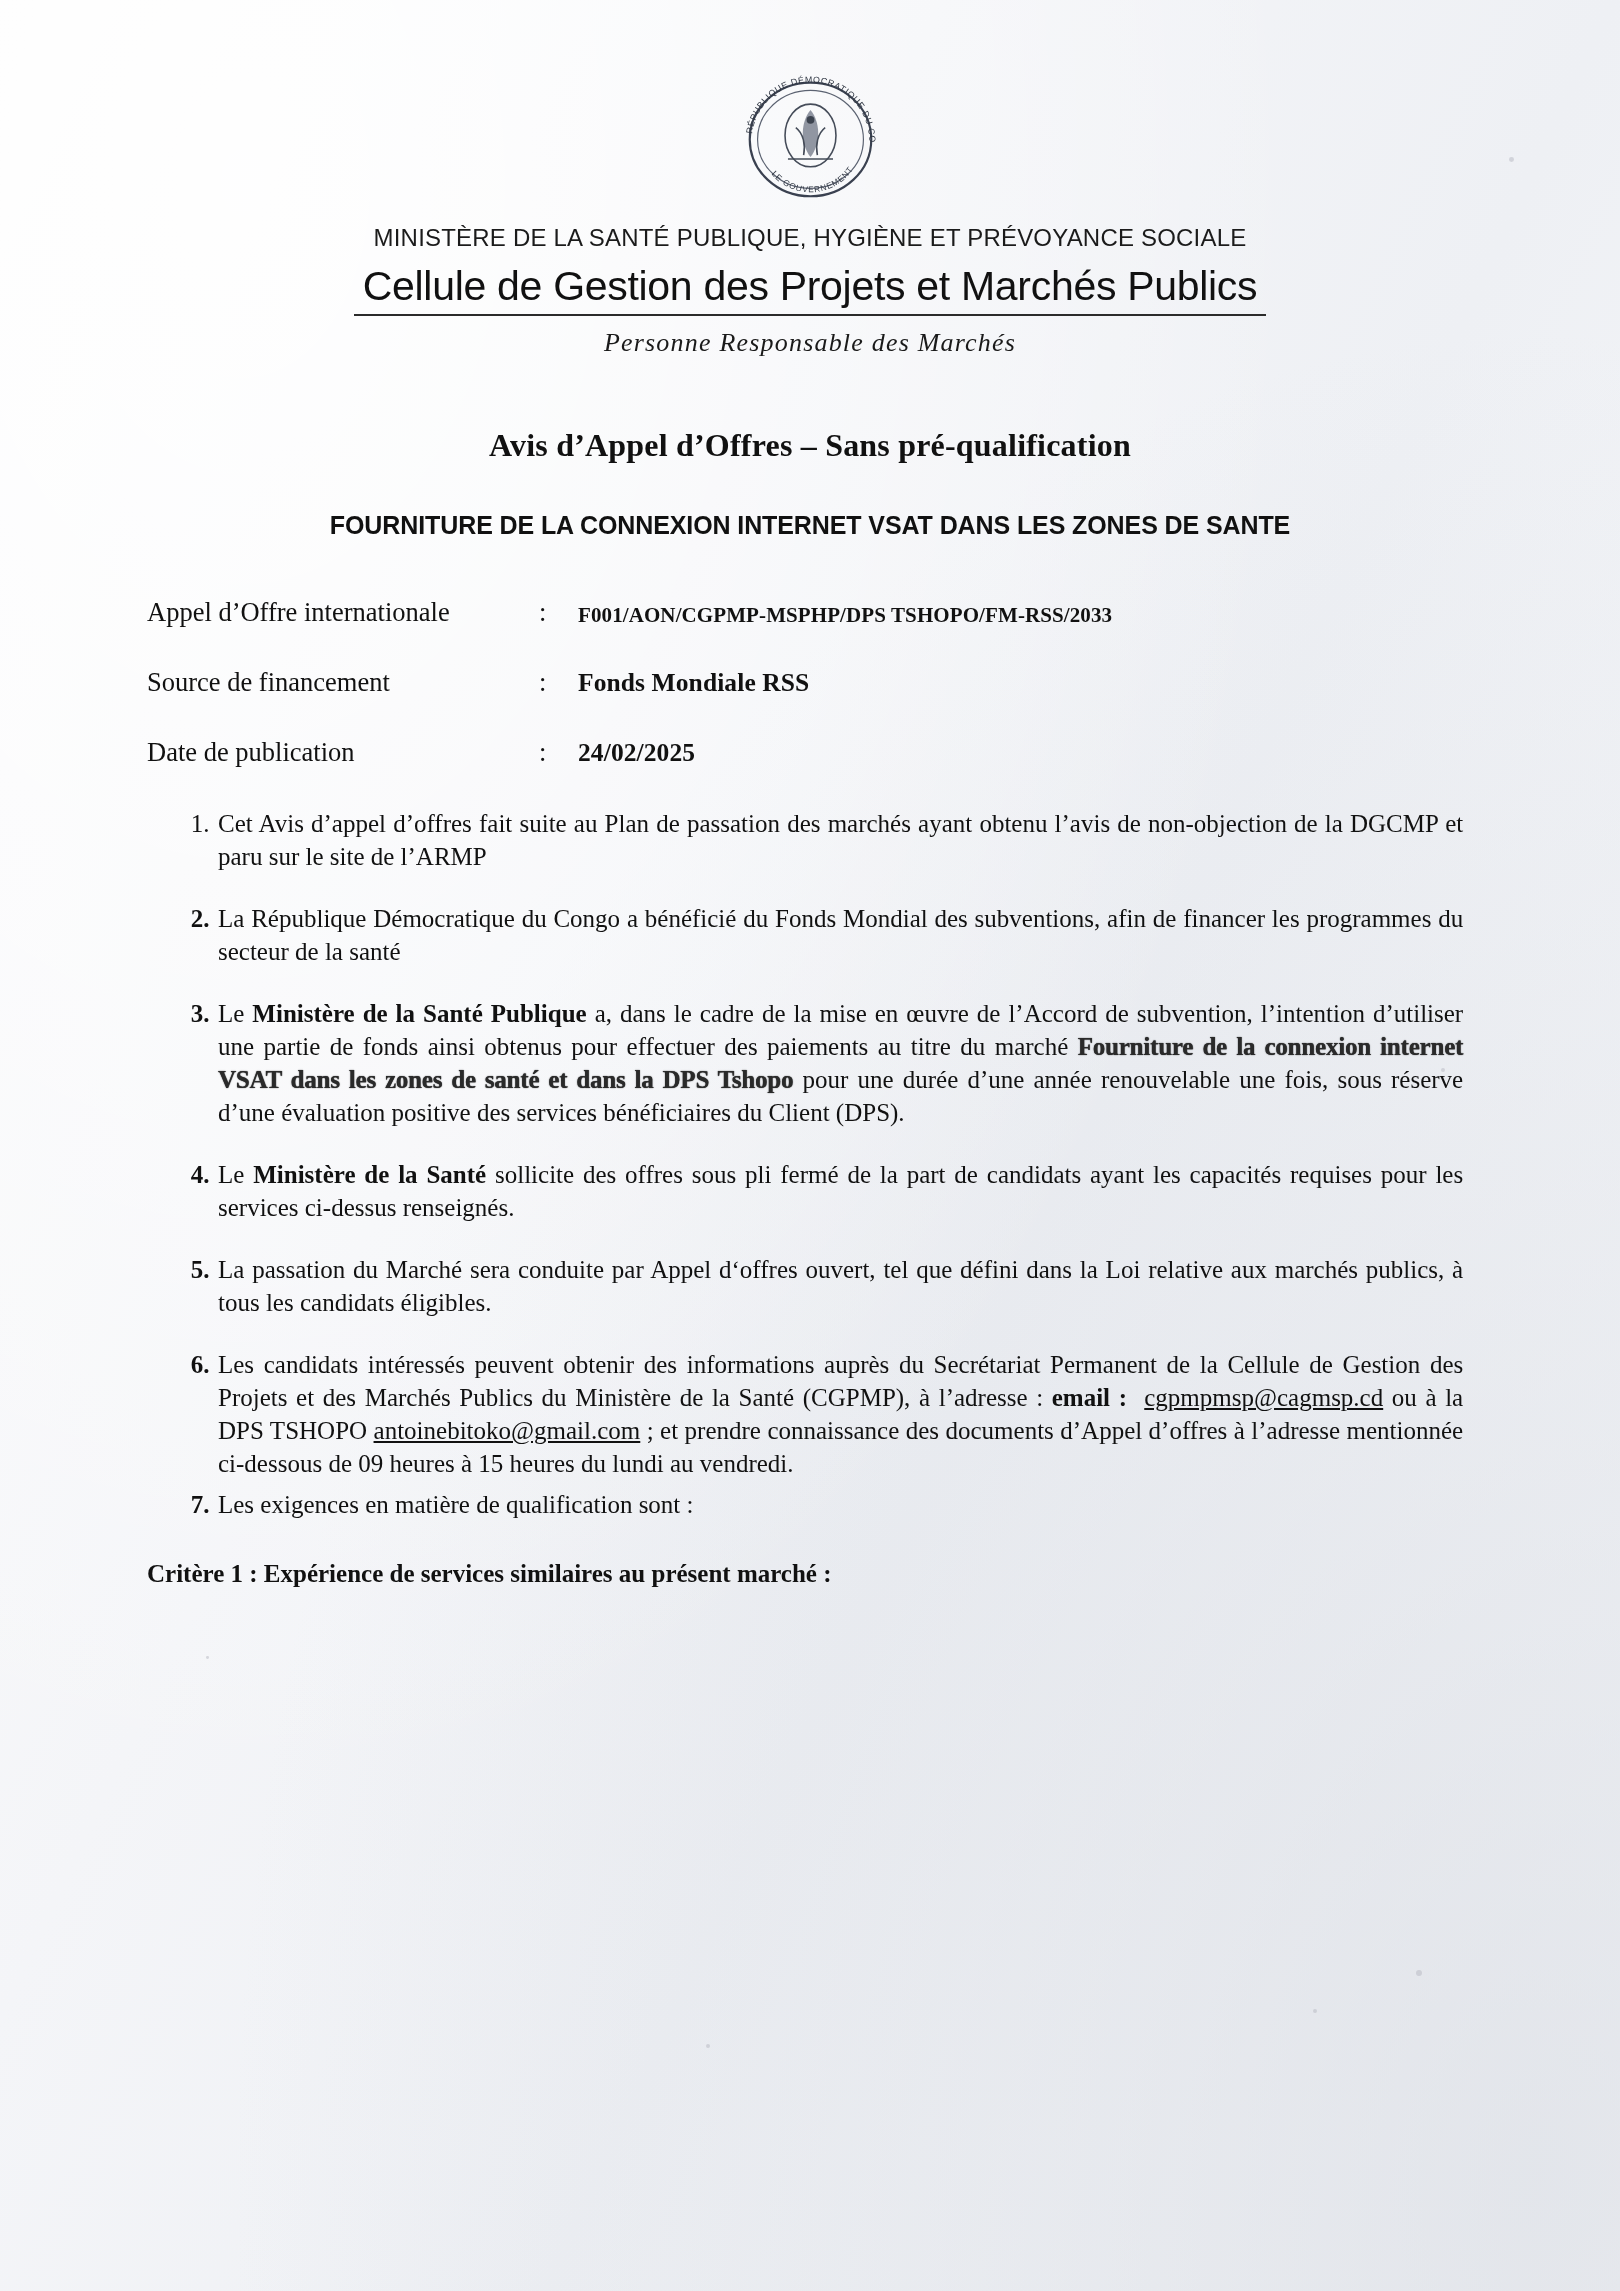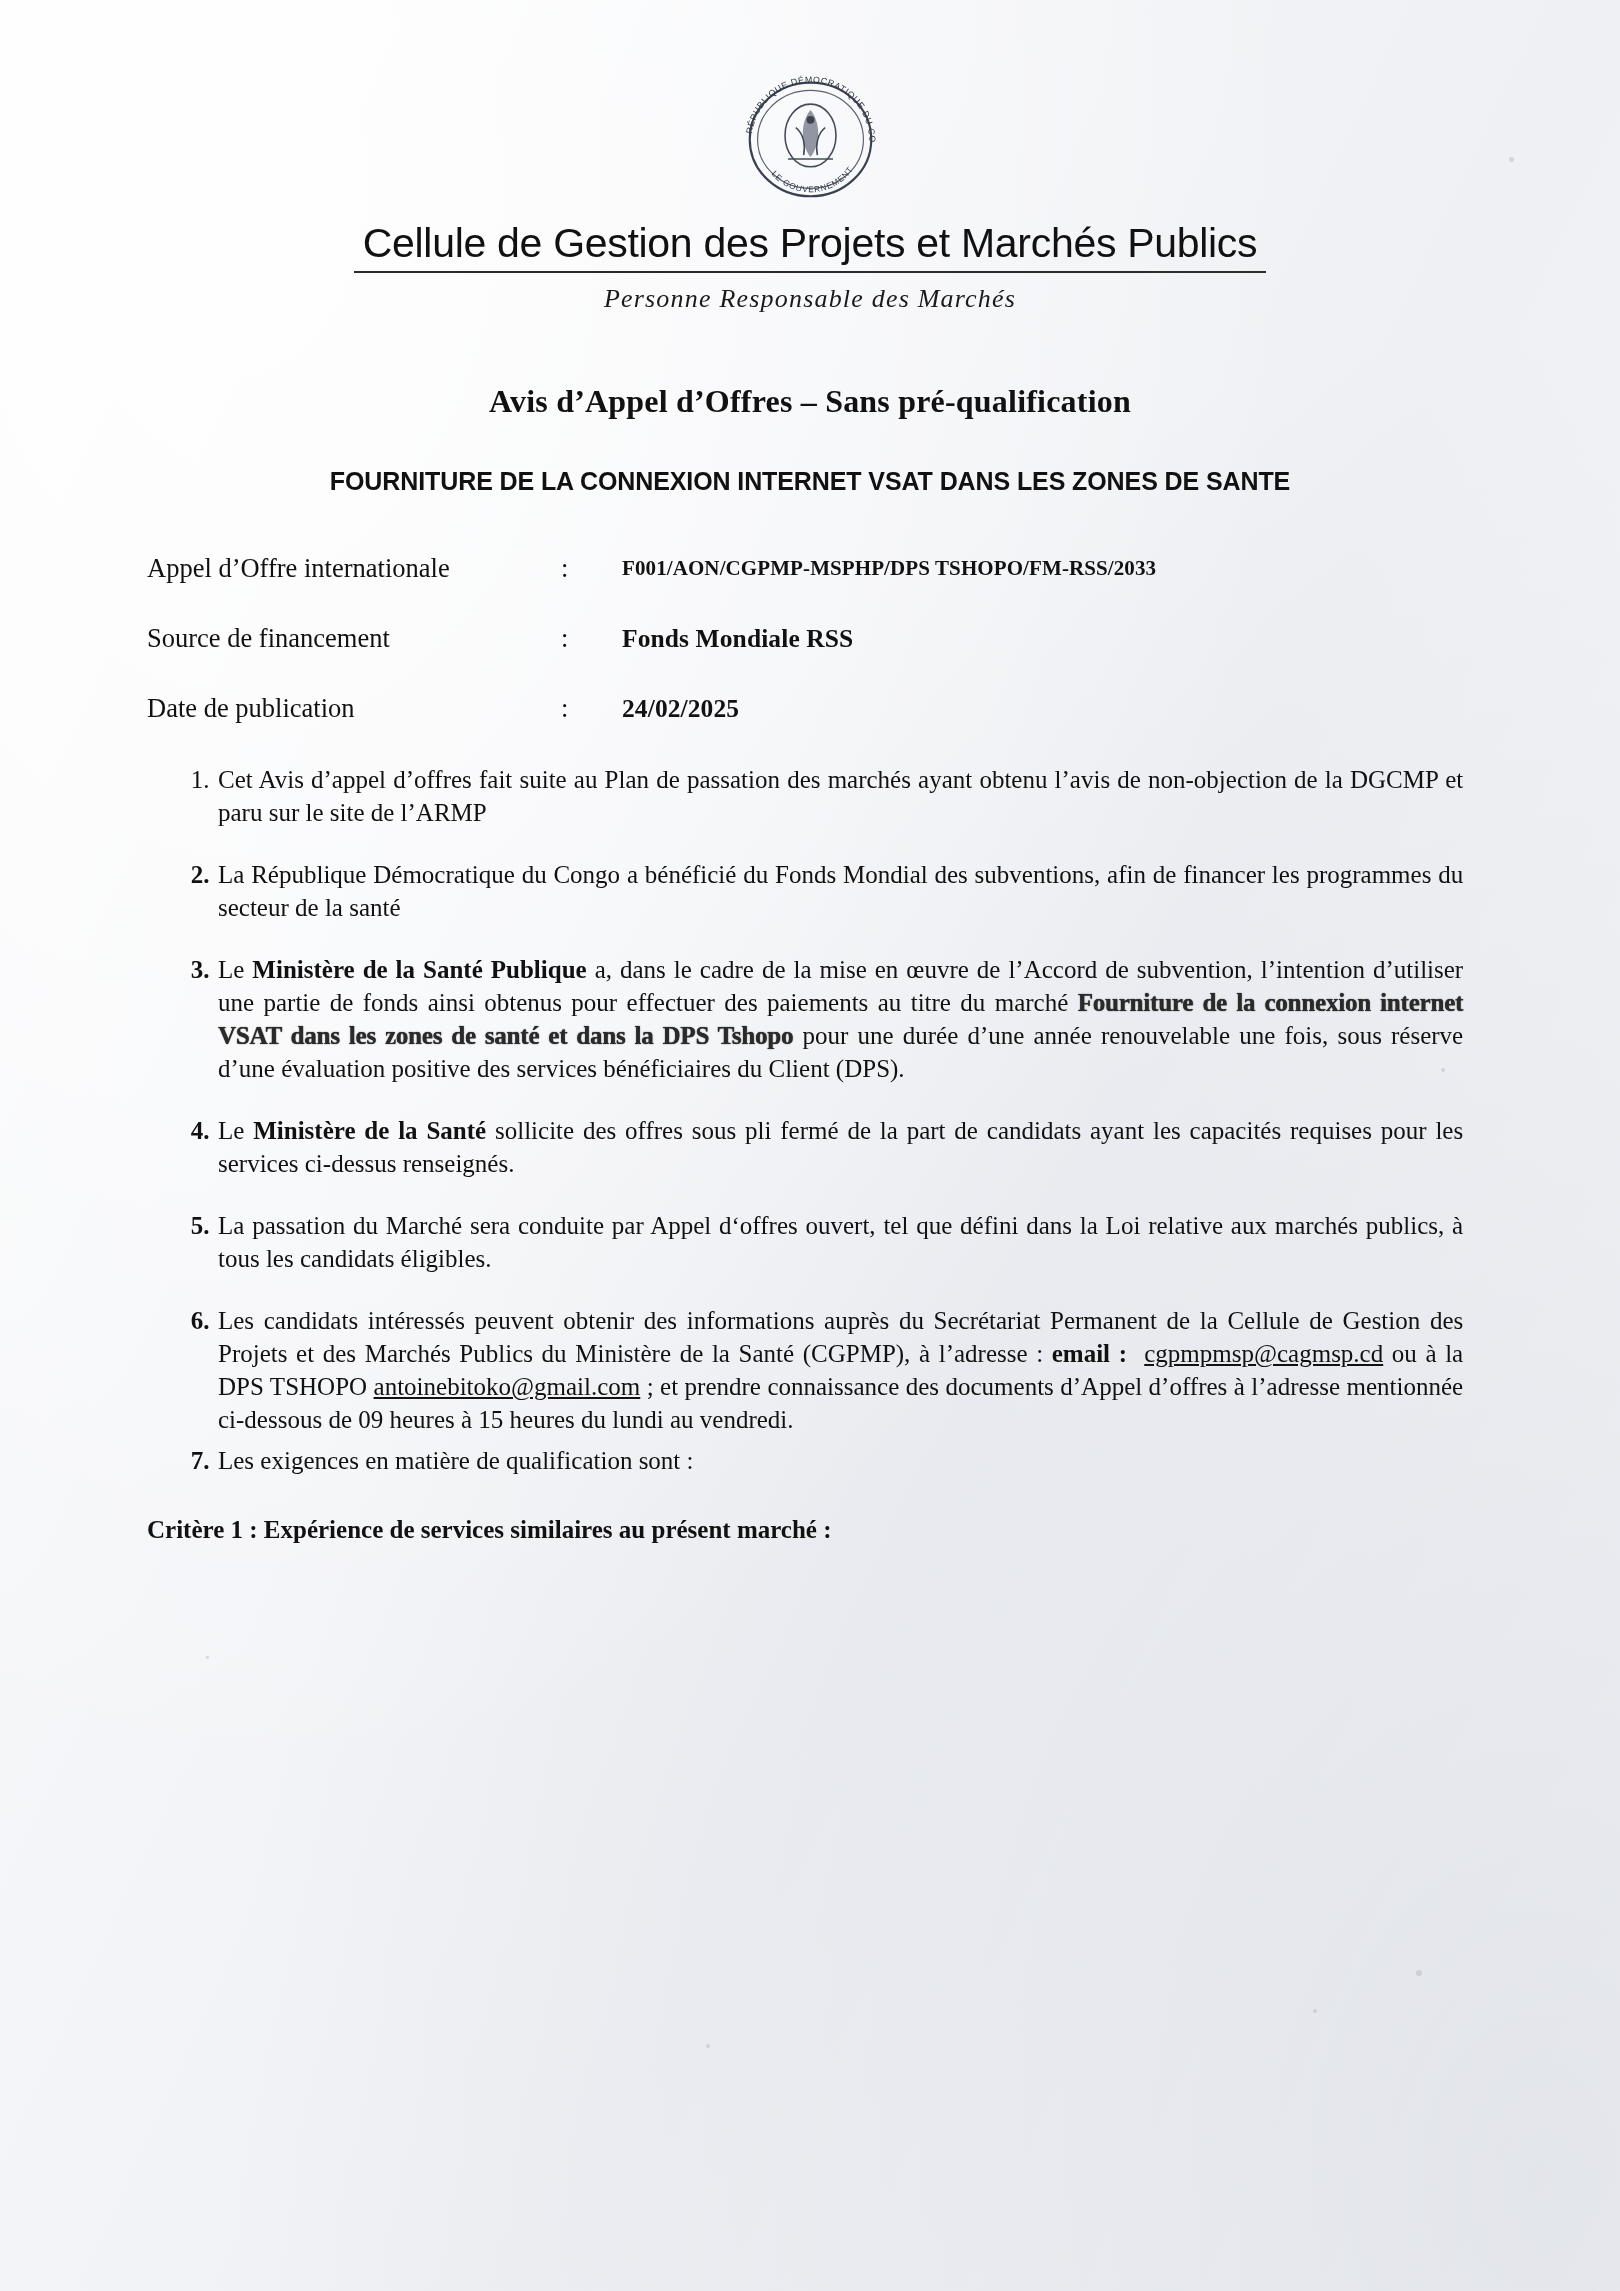--- a/index.html
+++ b/index.html
@@ -104,23 +104,22 @@
     display: block;
     margin-top: 43px;
   }
 
   
   .meta {
     margin-top: 59px;
   }
   .meta-row {
     display: flex;
-    align-items: center;
+    align-items: flex-end;
     margin-bottom: 39px;
-    gap: 22px;
   }
   .meta-label {
     width: 392px;
     font-size: 26.5px;
   }
   .meta-colon {
     width: 39px;
     font-size: 26.5px;
   }
   .meta-value {
@@ -228,20 +227,21 @@
           <ellipse cx="85" cy="76" rx="26" ry="32" fill="none" stroke="#454c59" stroke-width="1.6"></ellipse>
           <path d="M85 50 C 75 62, 74 84, 85 98 C 96 84, 95 62, 85 50 Z" fill="#6d7484" opacity="0.75"></path>
           <path d="M70 68 C 78 74, 80 86, 78 96" fill="none" stroke="#454c59" stroke-width="1.6"></path>
           <path d="M100 68 C 92 74, 90 86, 92 96" fill="none" stroke="#454c59" stroke-width="1.6"></path>
           <circle cx="85" cy="60" r="4" fill="#3c434f"></circle>
           <path d="M62 100 L108 100" stroke="#454c59" stroke-width="1.6"></path>
         </svg>
       </div>
     </div>
 
+    <div class="ministry">MINISTÈRE DE LA SANTÉ PUBLIQUE, HYGIÈNE ET PRÉVOYANCE SOCIALE</div>
     <div class="cellule">Cellule de Gestion des Projets et Marchés Publics</div>
     <div class="cellule-underline"></div>
     <div class="personne">Personne Responsable des Marchés</div>
 
     <div class="avis-title">Avis d’Appel d’Offres – Sans pré-qualification</div>
     <div class="fourniture">
       <span>FOURNITURE DE LA CONNEXION INTERNET VSAT DANS LES ZONES DE SANTE</span>
     </div>
 
     <div class="meta">

